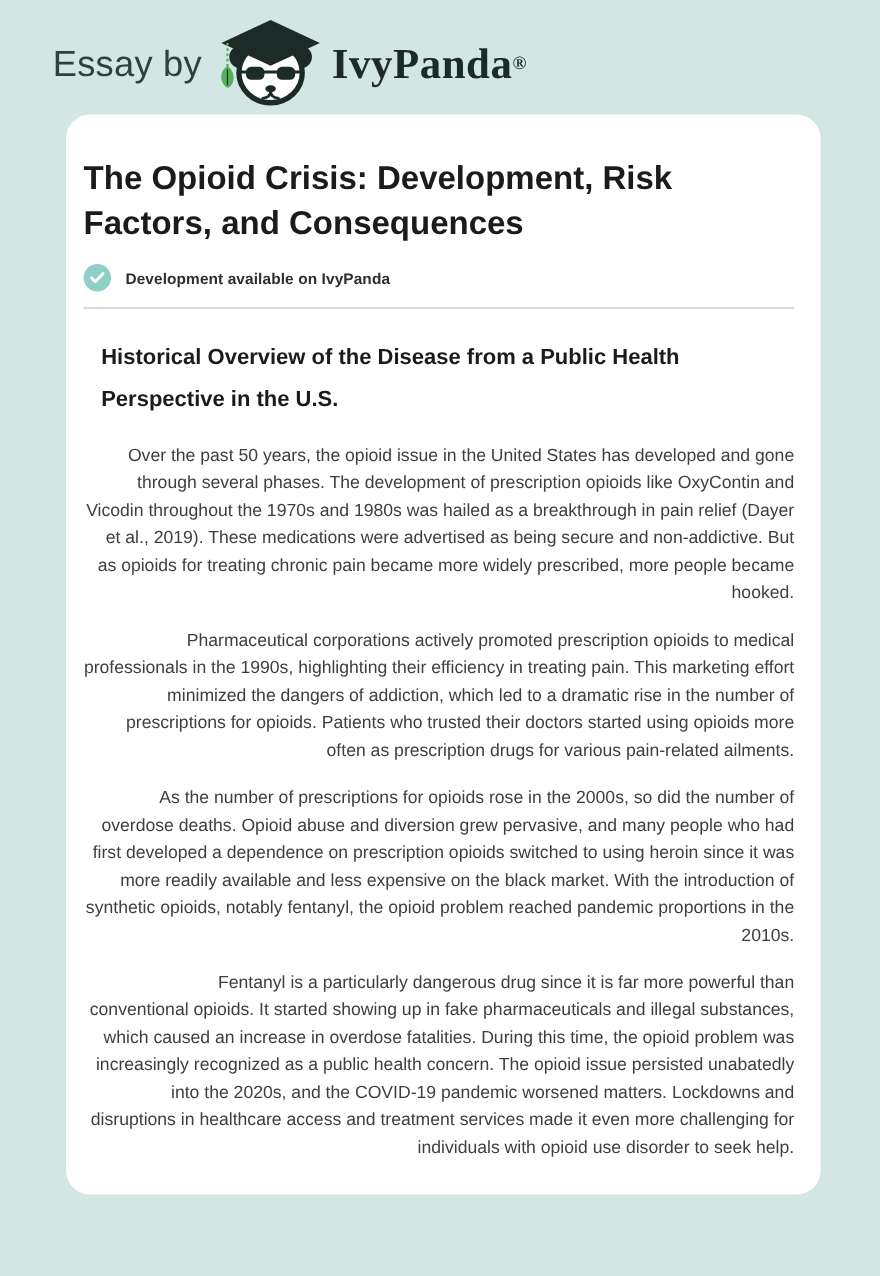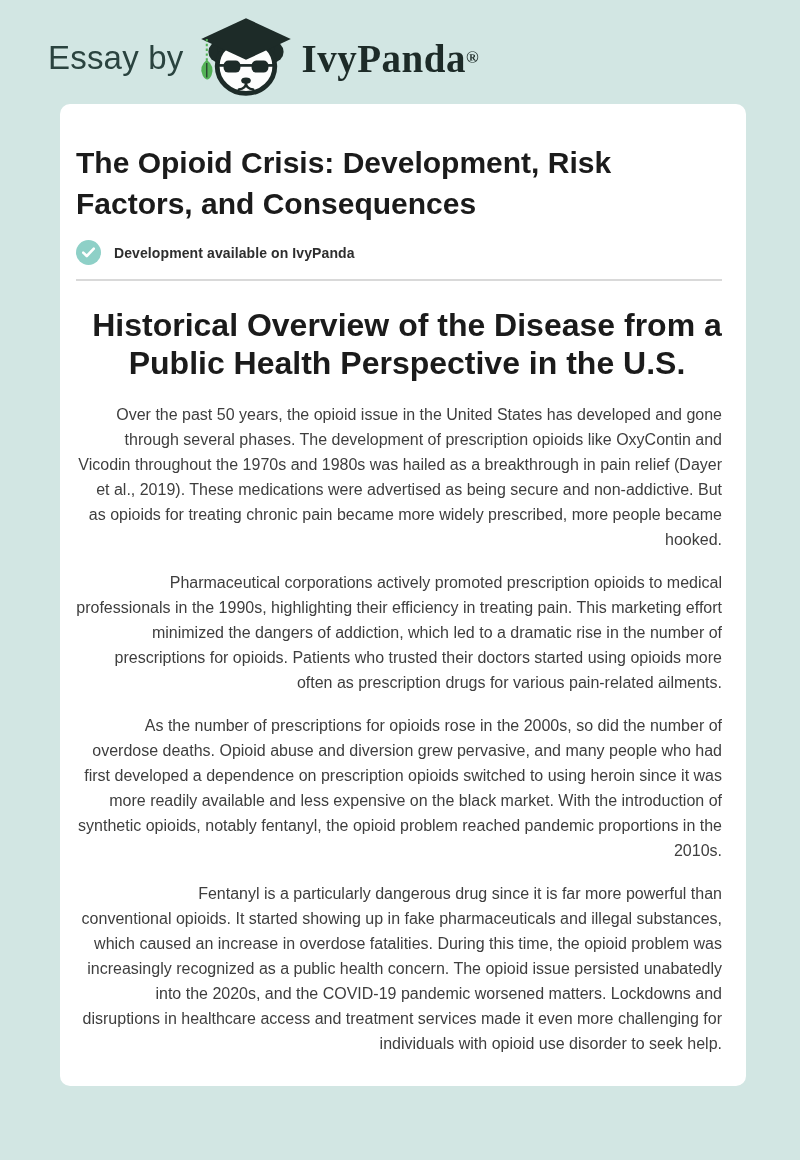--- a/index.html
+++ b/index.html
@@ -52,21 +52,21 @@
     color: #1d2b28;
     vertical-align: 16px;
   }
 
   
   .card {
     width: 686px;
     min-height: 982px;
     margin: 12px 0 0 60px;
     background: #ffffff;
-    border-radius: 10px;
+    border-radius: 22px;
     padding: 38px 24px 28px 16px;
     box-sizing: border-box;
   }
 
   .doc-title {
     font-size: 30px;
     line-height: 41px;
     font-weight: bold;
     color: #1b1b1b;
     margin: 0 0 16px 0;
@@ -95,26 +95,25 @@
     letter-spacing: 0.1px;
   }
 
   .divider {
     border: none;
     border-top: 2px solid #d9d9d9;
     margin: 0;
   }
 
   .section-heading {
-    font-size: 32px;
+    font-size: 20px;
     line-height: 38px;
     font-weight: bold;
     color: #1b1b1b;
     margin: 25px 0 20px 16px;
-    text-align: center;
   }
 
   .body-text p {
     font-size: 16px;
     line-height: 25px;
     color: #3e3e3e;
     margin: 0 0 18px 0;
     text-indent: 29px;
     text-align: right;
   }

